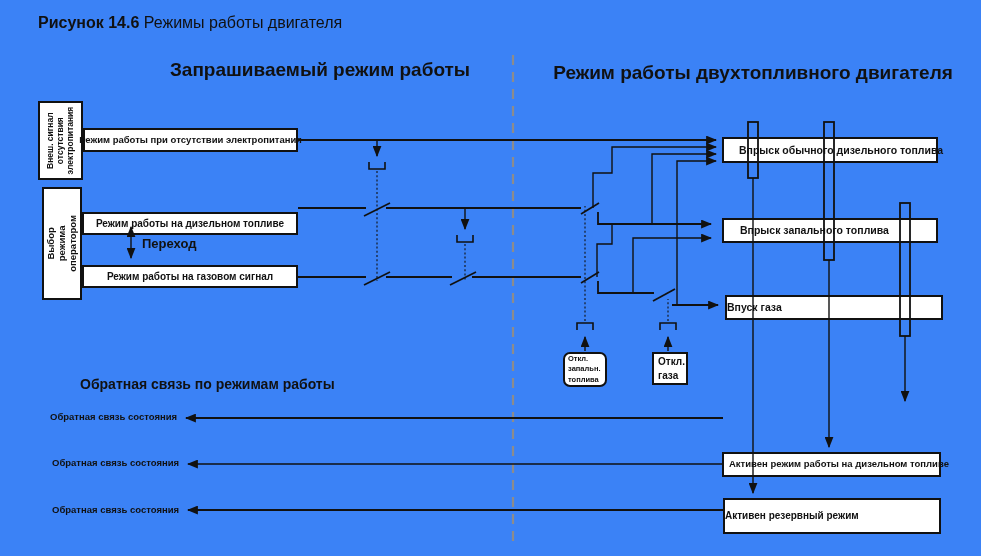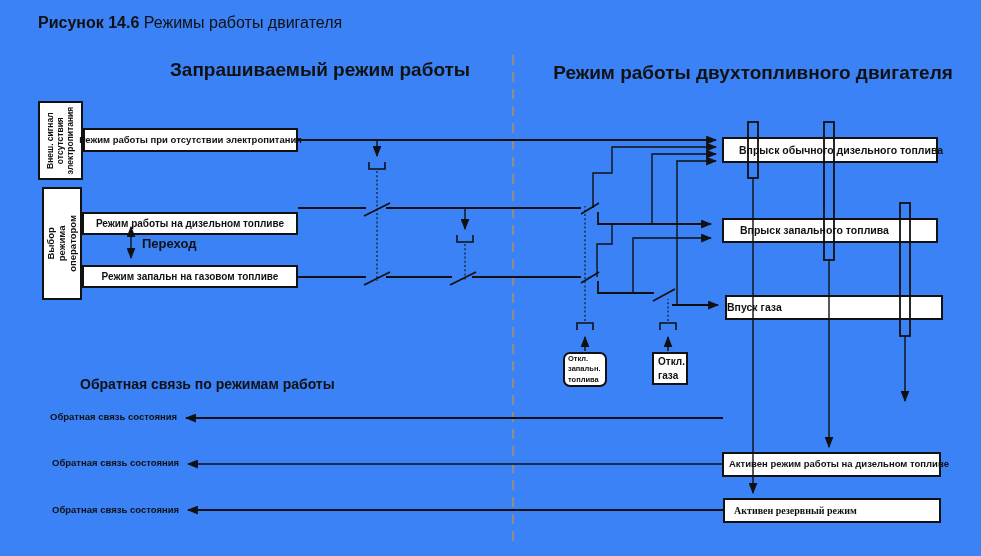--- a/index.html
+++ b/index.html
@@ -46,36 +46,36 @@
   <div class="box vbox wrap" style="left:38px;top:101px;width:45px;height:79px;">
     <div class="vtext" style="width:74px;font-size:8.5px;">Внеш. сигнал отсутствия электропитания</div>
   </div>
   <div class="box fit" style="left:83px;top:128px;width:215px;height:24px;">Режим работы при отсутствии электропитания</div>
 
   <div class="box vbox wrap" style="left:42px;top:187px;width:40px;height:113px;">
     <div class="vtext" style="width:106px;font-size:9.5px;">Выбор режима оператором</div>
   </div>
   <div class="box" style="left:82px;top:197px;width:216px;height:23px;margin-top:15px;">Режим работы на дизельном топливе</div>
   <div class="lab" style="left:142px;top:236px;font-size:13px;">Переход</div>
-  <div class="box" style="left:82px;top:265px;width:216px;height:23px;">Режим запальн на газовом топливе</div>
+  <div class="box" style="left:82px;top:265px;width:216px;height:23px;">Режим работы на газовом сигнал</div>
 
   <div class="box la" style="left:722px;top:137px;width:216px;height:26px;padding-left:15px;font-size:10.5px;">Впрыск обычного дизельного топлива</div>
   <div class="box la" style="left:722px;top:218px;width:216px;height:25px;padding-left:16px;font-size:10.5px;">Впрыск запального топлива</div>
   <div class="box la" style="left:725px;top:295px;width:218px;height:25px;font-size:10.5px;">Впуск газа</div>
 
   <div class="box la wrap" style="left:563px;top:352px;width:44px;height:35px;padding-left:3px;font-size:7.5px;line-height:1.35;border-radius:7px;">Откл. запальн. топлива</div>
   <div class="box la wrap" style="left:652px;top:352px;width:36px;height:33px;padding-left:4px;font-size:10px;line-height:1.35;">Откл. газа</div>
 
   <div class="lab" style="left:80px;top:376px;font-size:14px;">Обратная связь по режимам работы</div>
   <div class="lab" style="left:50px;top:411px;font-size:9.5px;">Обратная связь состояния</div>
   <div class="lab" style="left:52px;top:457px;font-size:9.5px;">Обратная связь состояния</div>
   <div class="lab" style="left:52px;top:504px;font-size:9.5px;">Обратная связь состояния</div>
 
   <div class="box la fit" style="left:722px;top:452px;width:219px;height:25px;padding-left:5px;">Активен режим работы на дизельном топливе</div>
-  <div class="box la" style="left:723px;top:498px;width:218px;height:25px;padding-left:9px;font-family:Liberation Serif, serif;">Активен резервный режим</div>
+  <div class="box la" style="left:723px;top:498px;width:218px;height:36px;">Активен резервный режим</div>
 
   <svg id="svg-layer" width="981" height="556" viewBox="0 0 981 556">
     <defs>
       <marker id="arr" viewBox="0 0 10 8" refX="9" refY="4" markerWidth="11" markerHeight="9" orient="auto-start-reverse" markerUnits="userSpaceOnUse">
         <path d="M0,0 L10,4 L0,8 z" fill="#111"></path>
       </marker>
     </defs>
 
     <g>
       <path class="sep" d="M513 55 V542"></path>

